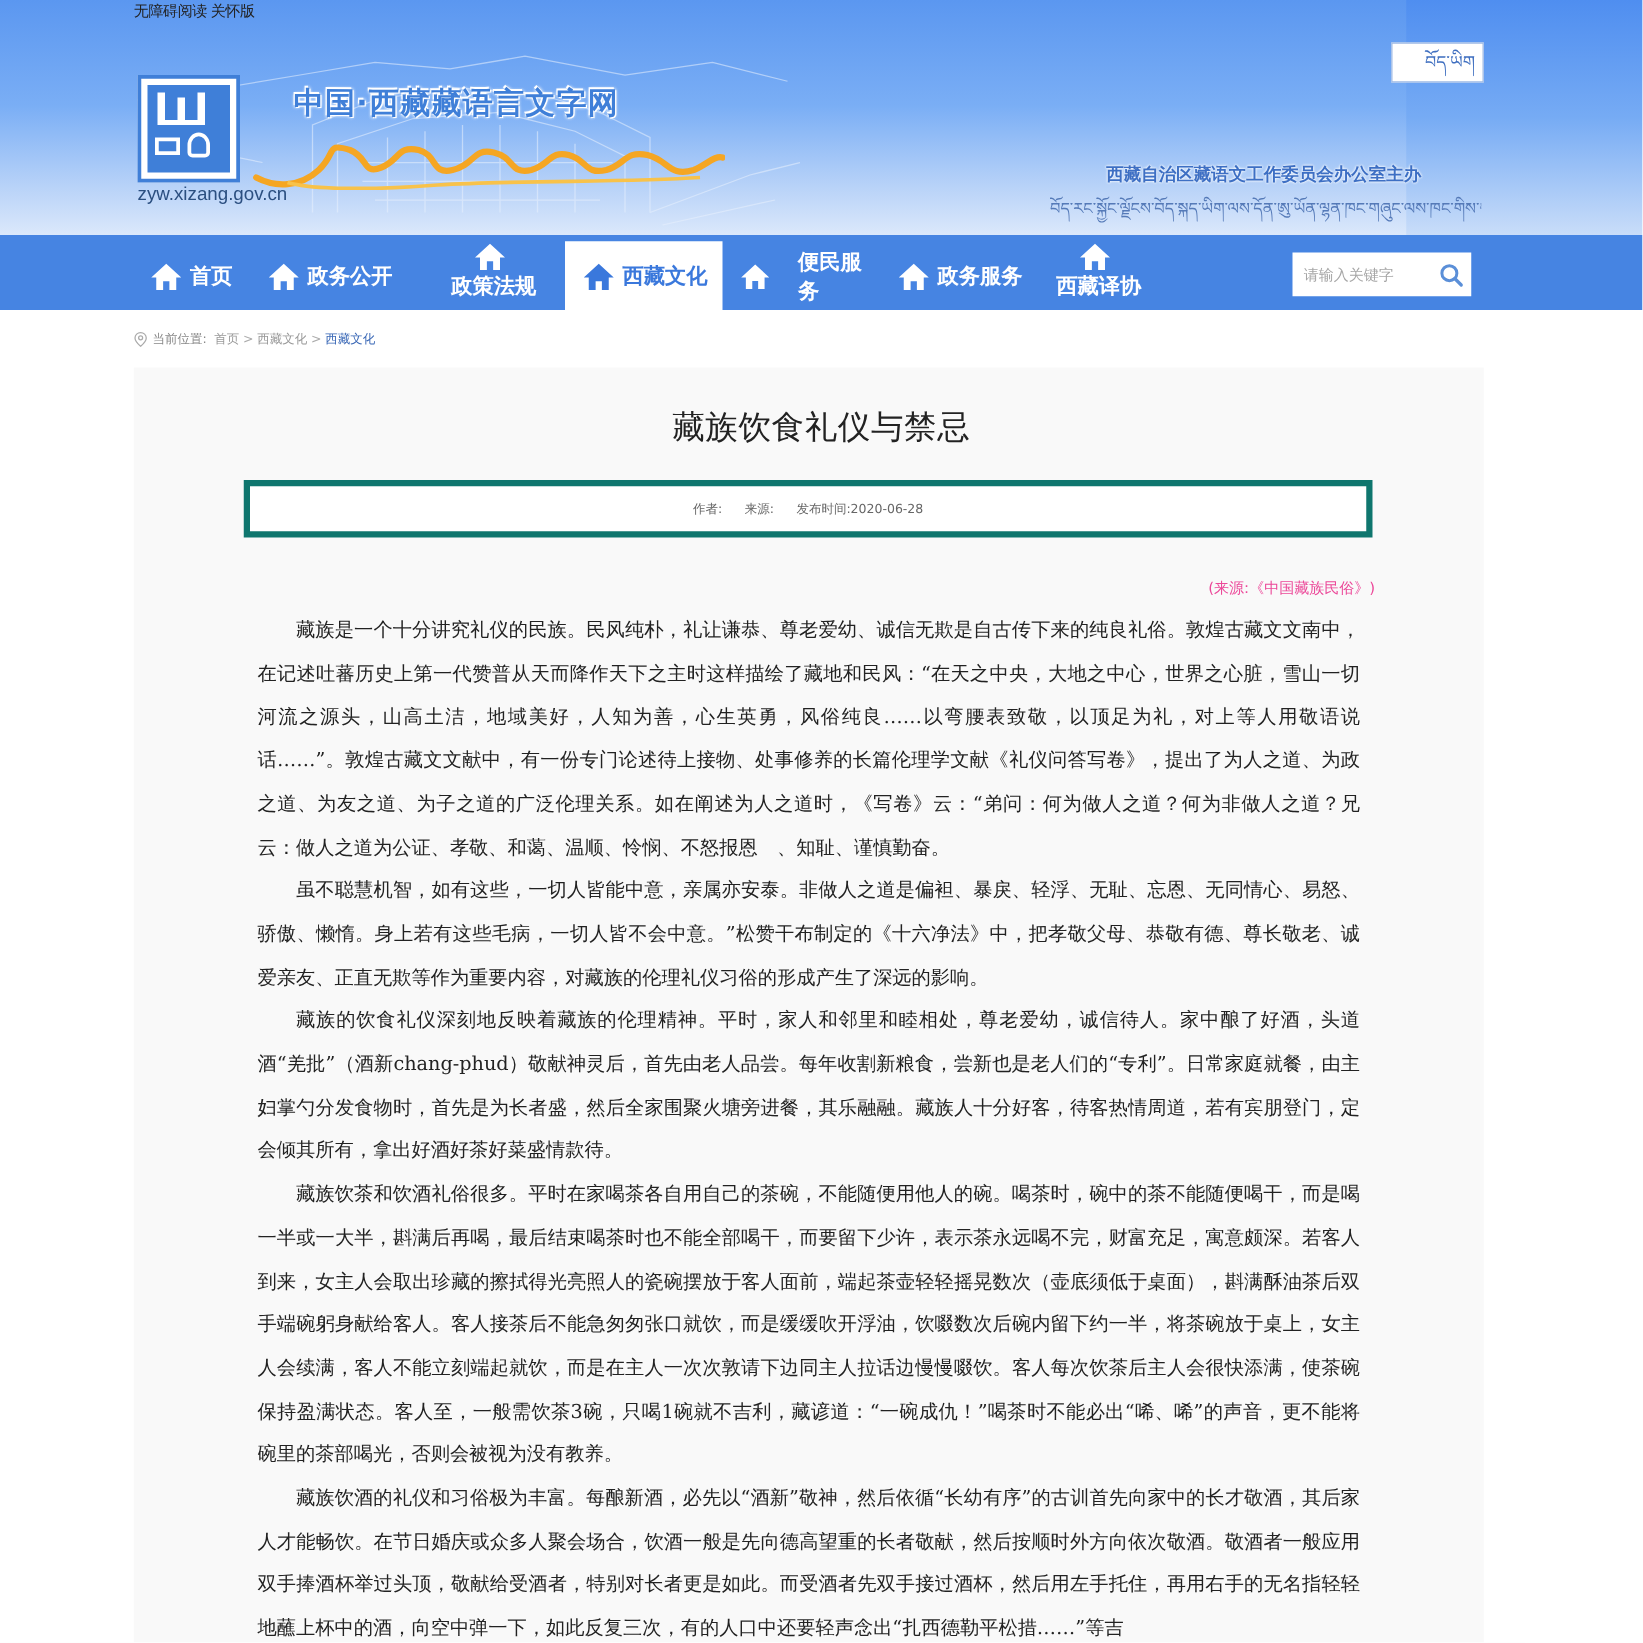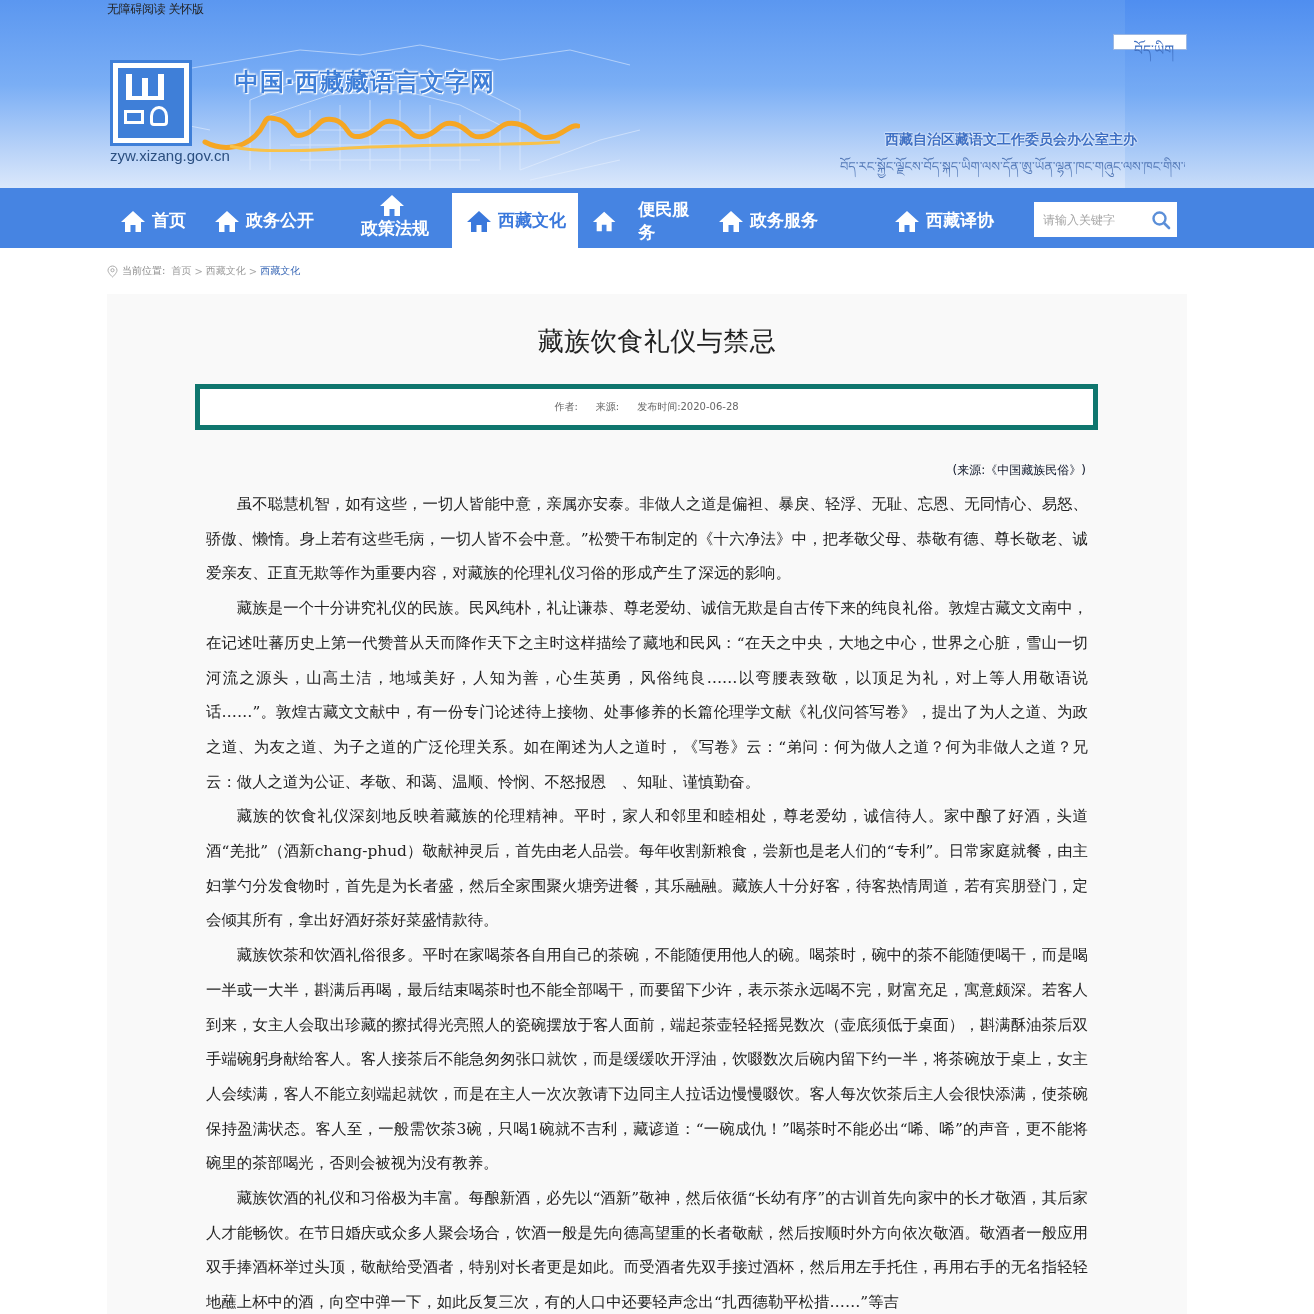--- a/index.html
+++ b/index.html
@@ -44,23 +44,23 @@
     }
     .site-title {
       position: absolute; left: 235px; top: 66px; font-size: 24px; font-weight: bold;
       color: #3f7fd8; letter-spacing: 1px; font-family: "DejaVu Sans", sans-serif;
       text-shadow: 0 0 3px #fff, 0 0 3px #fff, 1px 1px 0 #fff, -1px -1px 0 #fff;
     }
     .tibetan-calligraphy {
       position: absolute; left: 200px; top: 106px; width: 380px; height: 46px;
     }
     .lang-switch {
-      position: absolute; left: 1113px; top: 34px; width: 74px; height: 16px;
+      position: absolute; left: 1113px; top: 34px; width: 74px; height: 32px;
       background: #fff; border: 1px solid #9cb8e3; color: #3f6fc0;
-      font-size: 14px; line-height: 30px; cursor: pointer; padding-left: 20px;
+      font-size: 14px; text-align: center; line-height: 30px; cursor: pointer; padding-left: 20px;
     }
     .sponsor-cn {
       position: absolute; left: 885px; top: 131px; font-size: 14px; font-weight: bold;
       color: #3d6fc4; text-shadow: 0 0 2px #fff, 0 0 2px #fff;
     }
     .sponsor-tib {
       position: absolute; left: 840px; top: 152px; width: 345px; height: 26px;
       font-size: 13px; color: #557ab8; white-space: nowrap; overflow: hidden;
     }
 
@@ -110,21 +110,21 @@
       font-size: 26px; color: #222; font-weight: normal; letter-spacing: 0.5px;
     }
     .meta-box {
       position: absolute; left: 195px; top: 384px; width: 903px; height: 46px;
       background: #fff; border: 5px solid #0f766e;
       display: flex; align-items: center; justify-content: center;
       font-size: 10px; color: #666;
     }
     .meta-box span { margin: 0 9px; }
     .source-note {
-      position: absolute; right: 228px; top: 462px; font-size: 12px; color: #0f172a;
+      position: absolute; right: 214px; top: 462px; font-size: 12px; color: #ec4899;
       font-family: "DejaVu Sans", sans-serif;
       margin-left: 20px;
     }
     .article-body {
       position: absolute; left: 206px; top: 487px; width: 882px;
       font-size: 15.4px; line-height: 34.7px; color: #222;
       font-family: "DejaVu Serif", "Liberation Serif", serif;
       text-align: justify;
     }
     .article-body p { text-indent: 2em; }
@@ -207,21 +207,21 @@
         <path class="house" d="M13 2 L25 13 L21 13 L21 23 L15.5 23 L15.5 16 L10.5 16 L10.5 23 L5 23 L5 13 L1 13 Z"></path>
       </svg>
     <span>便民服务</span>
   </div>
   <div class="nav-item" style="left:704px;width:124px;">
     <svg viewBox="0 0 26 24">
         <path class="house" d="M13 2 L25 13 L21 13 L21 23 L15.5 23 L15.5 16 L10.5 16 L10.5 23 L5 23 L5 13 L1 13 Z"></path>
       </svg>
     <span>政务服务</span>
   </div>
-  <div class="nav-item" style="left:880px;width:124px;">
+  <div class="nav-item" style="left:810px;width:124px;flex-direction:column;">
     <svg viewBox="0 0 26 24">
         <path class="house" d="M13 2 L25 13 L21 13 L21 23 L15.5 23 L15.5 16 L10.5 16 L10.5 23 L5 23 L5 13 L1 13 Z"></path>
       </svg>
     <span>西藏译协</span>
   </div>
 </div>
 
 <div class="search-box">
   <input type="text" placeholder="请输入关键字" style="">
   <div class="search-btn">
@@ -251,18 +251,18 @@
 
 <div class="meta-box">
   <span>作者:</span>
   <span>来源:</span>
   <span>发布时间:2020-06-28</span>
 </div>
 
 <div class="source-note">(来源:《中国藏族民俗》)</div>
 
 <div class="article-body">
+  <p>藏族是一个十分讲究礼仪的民族。民风纯朴，礼让谦恭、尊老爱幼、诚信无欺是自古传下来的纯良礼俗。敦煌古藏文文南中，在记述吐蕃历史上第一代赞普从天而降作天下之主时这样描绘了藏地和民风：“在天之中央，大地之中心，世界之心脏，雪山一切河流之源头，山高土洁，地域美好，人知为善，心生英勇，风俗纯良……以弯腰表致敬，以顶足为礼，对上等人用敬语说话……”。敦煌古藏文文献中，有一份专门论述待上接物、处事修养的长篇伦理学文献《礼仪问答写卷》，提出了为人之道、为政之道、为友之道、为子之道的广泛伦理关系。如在阐述为人之道时，《写卷》云：“弟问：何为做人之道？何为非做人之道？兄云：做人之道为公证、孝敬、和蔼、温顺、怜悯、不怒报恩　、知耻、谨慎勤奋。</p>
   <p>虽不聪慧机智，如有这些，一切人皆能中意，亲属亦安泰。非做人之道是偏袒、暴戾、轻浮、无耻、忘恩、无同情心、易怒、骄傲、懒惰。身上若有这些毛病，一切人皆不会中意。”松赞干布制定的《十六净法》中，把孝敬父母、恭敬有德、尊长敬老、诚爱亲友、正直无欺等作为重要内容，对藏族的伦理礼仪习俗的形成产生了深远的影响。</p>
-  <p>藏族是一个十分讲究礼仪的民族。民风纯朴，礼让谦恭、尊老爱幼、诚信无欺是自古传下来的纯良礼俗。敦煌古藏文文南中，在记述吐蕃历史上第一代赞普从天而降作天下之主时这样描绘了藏地和民风：“在天之中央，大地之中心，世界之心脏，雪山一切河流之源头，山高土洁，地域美好，人知为善，心生英勇，风俗纯良……以弯腰表致敬，以顶足为礼，对上等人用敬语说话……”。敦煌古藏文文献中，有一份专门论述待上接物、处事修养的长篇伦理学文献《礼仪问答写卷》，提出了为人之道、为政之道、为友之道、为子之道的广泛伦理关系。如在阐述为人之道时，《写卷》云：“弟问：何为做人之道？何为非做人之道？兄云：做人之道为公证、孝敬、和蔼、温顺、怜悯、不怒报恩　、知耻、谨慎勤奋。</p>
   <p>藏族的饮食礼仪深刻地反映着藏族的伦理精神。平时，家人和邻里和睦相处，尊老爱幼，诚信待人。家中酿了好酒，头道酒“羌批”（酒新chang-phud）敬献神灵后，首先由老人品尝。每年收割新粮食，尝新也是老人们的“专利”。日常家庭就餐，由主妇掌勺分发食物时，首先是为长者盛，然后全家围聚火塘旁进餐，其乐融融。藏族人十分好客，待客热情周道，若有宾朋登门，定会倾其所有，拿出好酒好茶好菜盛情款待。</p>
   <p>藏族饮茶和饮酒礼俗很多。平时在家喝茶各自用自己的茶碗，不能随便用他人的碗。喝茶时，碗中的茶不能随便喝干，而是喝一半或一大半，斟满后再喝，最后结束喝茶时也不能全部喝干，而要留下少许，表示茶永远喝不完，财富充足，寓意颇深。若客人到来，女主人会取出珍藏的擦拭得光亮照人的瓷碗摆放于客人面前，端起茶壶轻轻摇晃数次（壶底须低于桌面），斟满酥油茶后双手端碗躬身献给客人。客人接茶后不能急匆匆张口就饮，而是缓缓吹开浮油，饮啜数次后碗内留下约一半，将茶碗放于桌上，女主人会续满，客人不能立刻端起就饮，而是在主人一次次敦请下边同主人拉话边慢慢啜饮。客人每次饮茶后主人会很快添满，使茶碗保持盈满状态。客人至，一般需饮茶3碗，只喝1碗就不吉利，藏谚道：“一碗成仇！”喝茶时不能必出“唏、唏”的声音，更不能将碗里的茶部喝光，否则会被视为没有教养。</p>
   <p>藏族饮酒的礼仪和习俗极为丰富。每酿新酒，必先以“酒新”敬神，然后依循“长幼有序”的古训首先向家中的长才敬酒，其后家人才能畅饮。在节日婚庆或众多人聚会场合，饮酒一般是先向德高望重的长者敬献，然后按顺时外方向依次敬酒。敬酒者一般应用双手捧酒杯举过头顶，敬献给受酒者，特别对长者更是如此。而受酒者先双手接过酒杯，然后用左手托住，再用右手的无名指轻轻地蘸上杯中的酒，向空中弹一下，如此反复三次，有的人口中还要轻声念出“扎西德勒平松措……”等吉</p>
 </div>
 
 </body></html>

